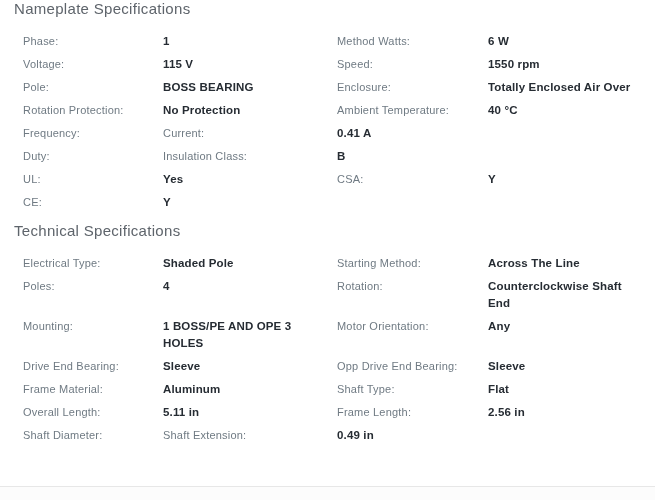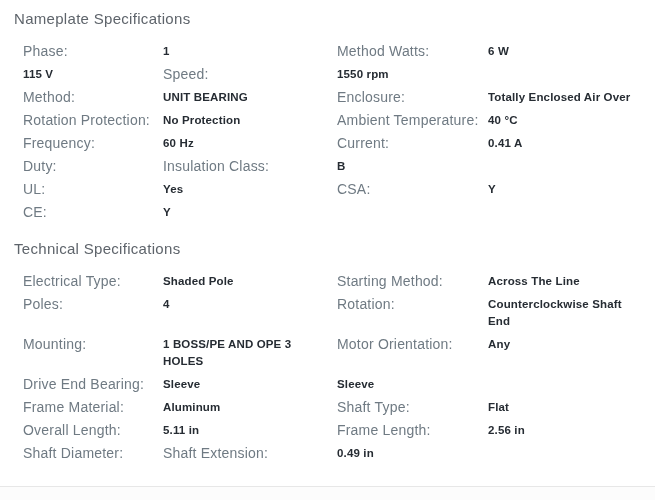--- a/index.html
+++ b/index.html
@@ -2,39 +2,39 @@
 <html style="--heading-color: #5e646b; --label-color: #6f7a83; --value-color: #262c33; --divider-color: #e7e7e7; --footer-bg: #fcfcfc;"><head>
 <meta charset="utf-8">
 <style>
   * { margin: 0; padding: 0; box-sizing: border-box; }
   html, body {
     width: 655px; height: 500px;
     background: #ffffff;
     font-family: "Liberation Sans", sans-serif;
     overflow: hidden;
   }
-  .panel { width: 655px; height: 500px; position: relative; padding-top: 10px; }
+  .panel { width: 655px; height: 500px; position: relative; }
   .section { margin-bottom: 2px; }
   .section-title {
     font-size: 15px;
     font-weight: 400;
     letter-spacing: 0.3px;
     color: var(--heading-color, #5e646b);
     margin: 0 0 13px 14px;
   }
-  .section + .section { margin-top: 16px; }
+  .section + .section { margin-top: 8px; }
   .rows { padding-left: 23px; }
   .spec-row {
     display: grid;
     grid-template-columns: 140px 174px 151px 150px;
     padding: 3px 0;
     align-items: start;
   }
   .spec-label {
-    font-size: 14px;
+    font-size: 11px;
     line-height: 17px;
     color: var(--label-color, #6f7a83);
     letter-spacing: 0.2px;
   }
   .spec-value {
     font-size: 11.5px;
     line-height: 17px;
     font-weight: 700;
     color: var(--value-color, #262c33);
     letter-spacing: 0.15px;
@@ -62,39 +62,39 @@
       <section class="section">
         <h2 class="section-title">Nameplate Specifications</h2>
         <div class="rows">
           <div class="spec-row">
             <div class="spec-label">Phase:</div>
             <div class="spec-value">1</div>
             <div class="spec-label">Method Watts:</div>
             <div class="spec-value col4">6 W</div>
           </div>
           <div class="spec-row">
+            <div class="spec-label">Voltage:</div>
             <div class="spec-value">115 V</div>
             <div class="spec-label">Speed:</div>
             <div class="spec-value col4">1550 rpm</div>
           </div>
           <div class="spec-row">
-            <div class="spec-label">Method:</div>
-            <div class="spec-value">UNIT BEARING</div>
+            <div class="spec-label">Pole:</div>
+            <div class="spec-value">BOSS BEARING</div>
             <div class="spec-label">Enclosure:</div>
             <div class="spec-value col4">Totally Enclosed Air Over</div>
           </div>
           <div class="spec-row">
             <div class="spec-label">Rotation Protection:</div>
             <div class="spec-value">No Protection</div>
             <div class="spec-label">Ambient Temperature:</div>
             <div class="spec-value col4">40 °C</div>
           </div>
           <div class="spec-row">
             <div class="spec-label">Frequency:</div>
-            <div class="spec-value">60 Hz</div>
             <div class="spec-label">Current:</div>
             <div class="spec-value col4">0.41 A</div>
           </div>
           <div class="spec-row">
             <div class="spec-label">Duty:</div>
             <div class="spec-label">Insulation Class:</div>
             <div class="spec-value col4">B</div>
           </div>
           <div class="spec-row">
             <div class="spec-label">UL:</div>
@@ -127,20 +127,21 @@
           </div>
           <div class="spec-row">
             <div class="spec-label">Mounting:</div>
             <div class="spec-value">1 BOSS/PE AND OPE 3 HOLES</div>
             <div class="spec-label">Motor Orientation:</div>
             <div class="spec-value col4">Any</div>
           </div>
           <div class="spec-row">
             <div class="spec-label">Drive End Bearing:</div>
             <div class="spec-value">Sleeve</div>
+            <div class="spec-label">Opp Drive End Bearing:</div>
             <div class="spec-value col4">Sleeve</div>
           </div>
           <div class="spec-row">
             <div class="spec-label">Frame Material:</div>
             <div class="spec-value">Aluminum</div>
             <div class="spec-label">Shaft Type:</div>
             <div class="spec-value col4">Flat</div>
           </div>
           <div class="spec-row">
             <div class="spec-label">Overall Length:</div>

